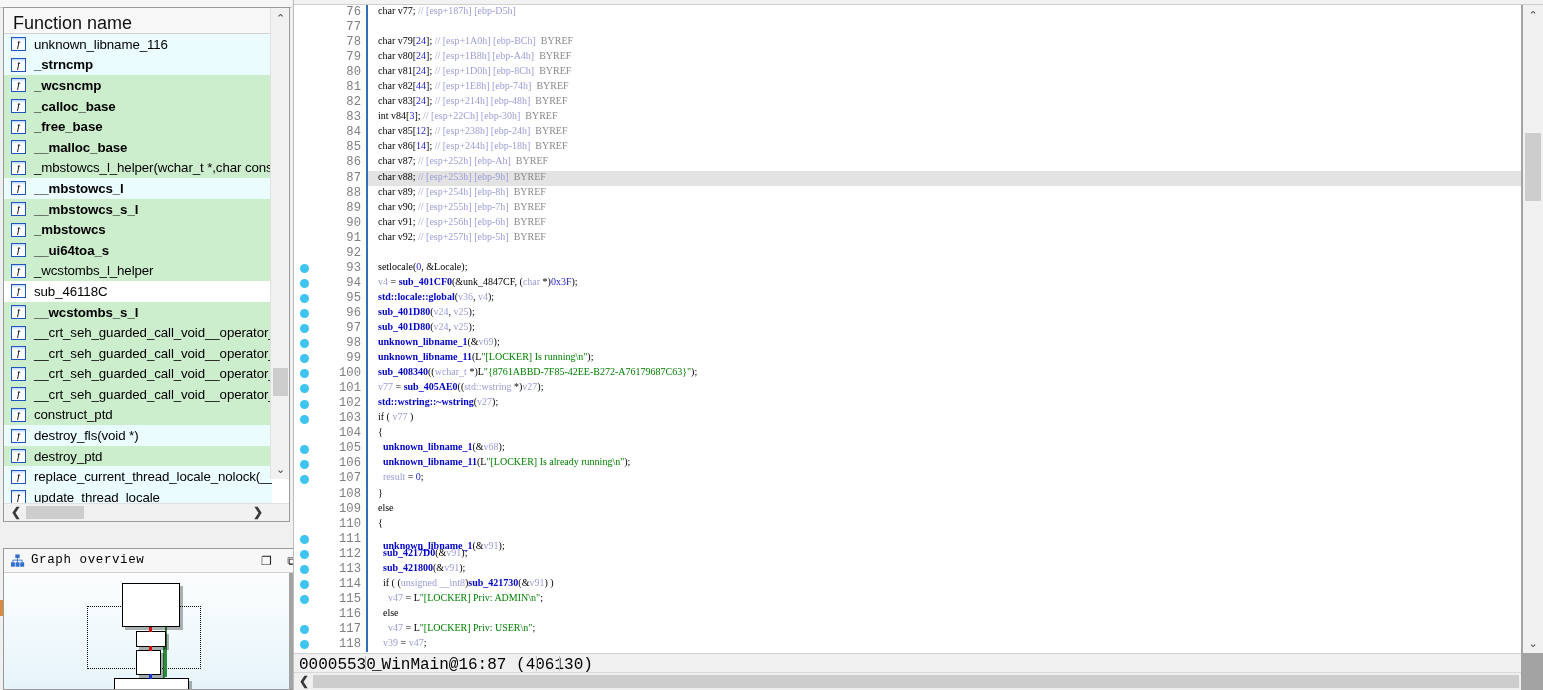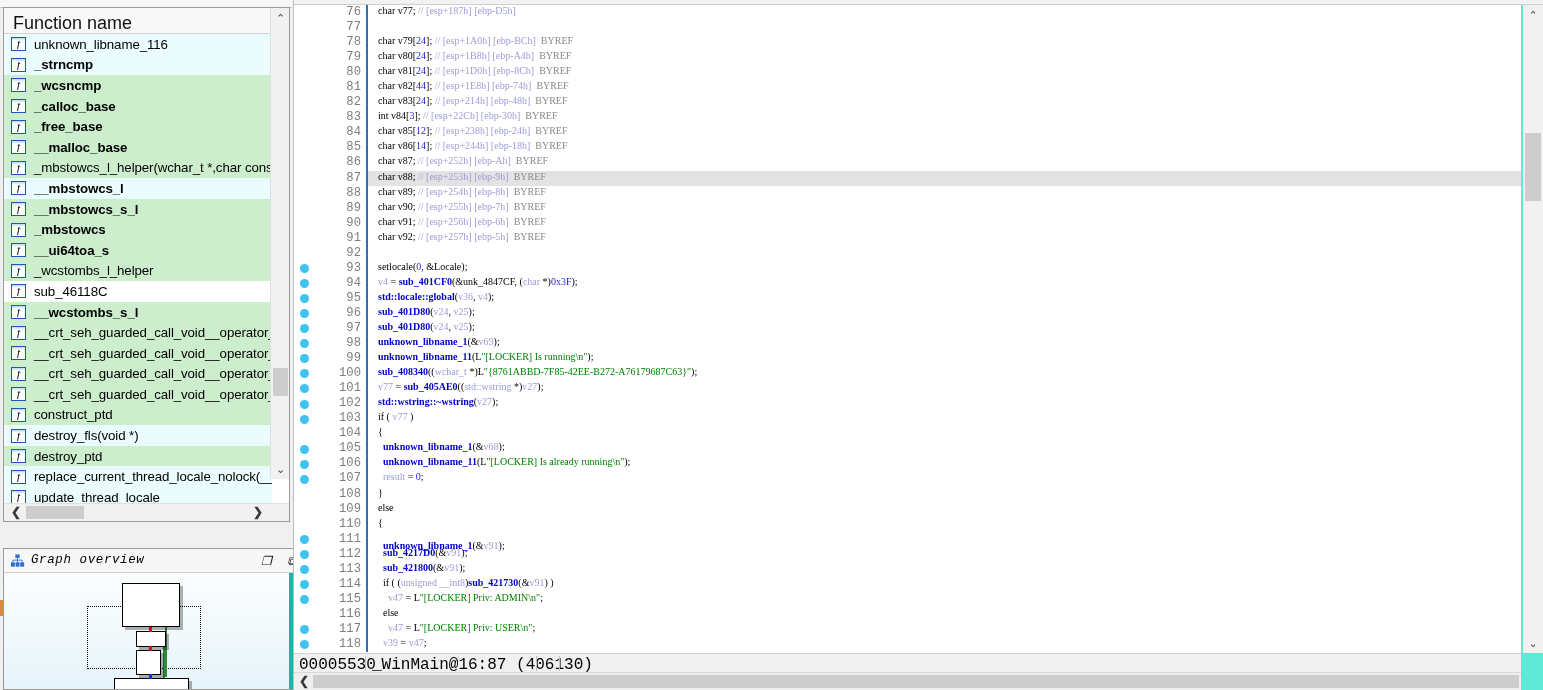--- a/index.html
+++ b/index.html
@@ -43,40 +43,40 @@
   #fn-hscroll { position:absolute; left:0; bottom:0; width:285px; height:18px; background:#f1f1f1;
                 border-top:1px solid #e0e0e0; }
   #fn-hscroll .arr { position:absolute; top:0; width:18px; height:17px; color:#3a3a3a;
                      font-size:12px; text-align:center; line-height:17px; font-weight:bold; }
   #fn-hscroll .arr.left { left:3px; }
   #fn-hscroll .arr.right { right:22px; }
   #fn-hscroll .thumb { position:absolute; left:22px; top:2px; width:58px; height:13px; background:#cdcdcd; }
 
   
   #graph-window { position:absolute; left:3px; top:548px; width:332px; height:142px;
-                  background:#14b8a6; border:1px solid #9a9a9a;font-style:italic; }
+                  background:#a3a3a3; border:1px solid #9a9a9a; }
   #graph-title { position:relative; height:24px; background:#f7f7f7; border-bottom:1px solid #d0d0d0; }
   #graph-title .gt-label { position:absolute; left:27px; top:4px; font-size:12.5px; color:#000;
                            font-family:"Liberation Mono", monospace; letter-spacing:0.6px; }
   .graph-ico { position:absolute; left:6px; top:5px; width:15px; height:14px; }
   .gbtn { position:absolute; top:3px; width:19px; height:18px; text-align:center; line-height:18px;
           font-size:12px; color:#222; }
   #graph-canvas { position:absolute; left:0; top:24px; width:285px; height:116px;
                   background:linear-gradient(180deg,#fbfdfe 0%,#f3fafc 45%,#e6f4fa 100%); overflow:hidden; }
   .gnode { position:absolute; background:#ffffff; border:1.6px solid #000000;
            box-shadow:3px 3px 0 rgba(0,0,0,0.30); }
   .gviewport { position:absolute; border:1.6px dotted #000000; }
   .gedge { position:absolute; background:#2e8b3d; }
   .gmark { position:absolute; width:3px; height:5px; }
 
   
   .edge-marker { position:absolute; left:0; width:4px; height:16px; background:#d98a3a; }
 
   
-  #code-pane { position:absolute; left:293px; top:0; width:1250px; height:690px; background:#5eead4; }
+  #code-pane { position:absolute; left:293px; top:0; width:1250px; height:690px; background:#a3a3a3; }
   #code-top-sliver { position:absolute; left:0; top:0; width:1250px; height:5px; background:#f2f2f2;
                      border-bottom:1px solid #cfcfcf; }
 
   #code-body { position:absolute; left:0; top:5px; width:1228px; height:648px; background:#ffffff;
                overflow:hidden; }
   #code-scroll-v { position:absolute; right:0; top:5px; width:20px; height:648px; background:#f1f1f1; }
   #code-scroll-v .arr { position:absolute; left:0; width:20px; height:20px; text-align:center;
                         line-height:20px; font-size:11px; color:#4a4a4a; }
   #code-scroll-v .arr.up { top:0; } #code-scroll-v .arr.down { bottom:0; }
   #code-scroll-v .thumb { position:absolute; left:2px; top:128px; width:16px; height:68px; background:#cdcdcd; }

